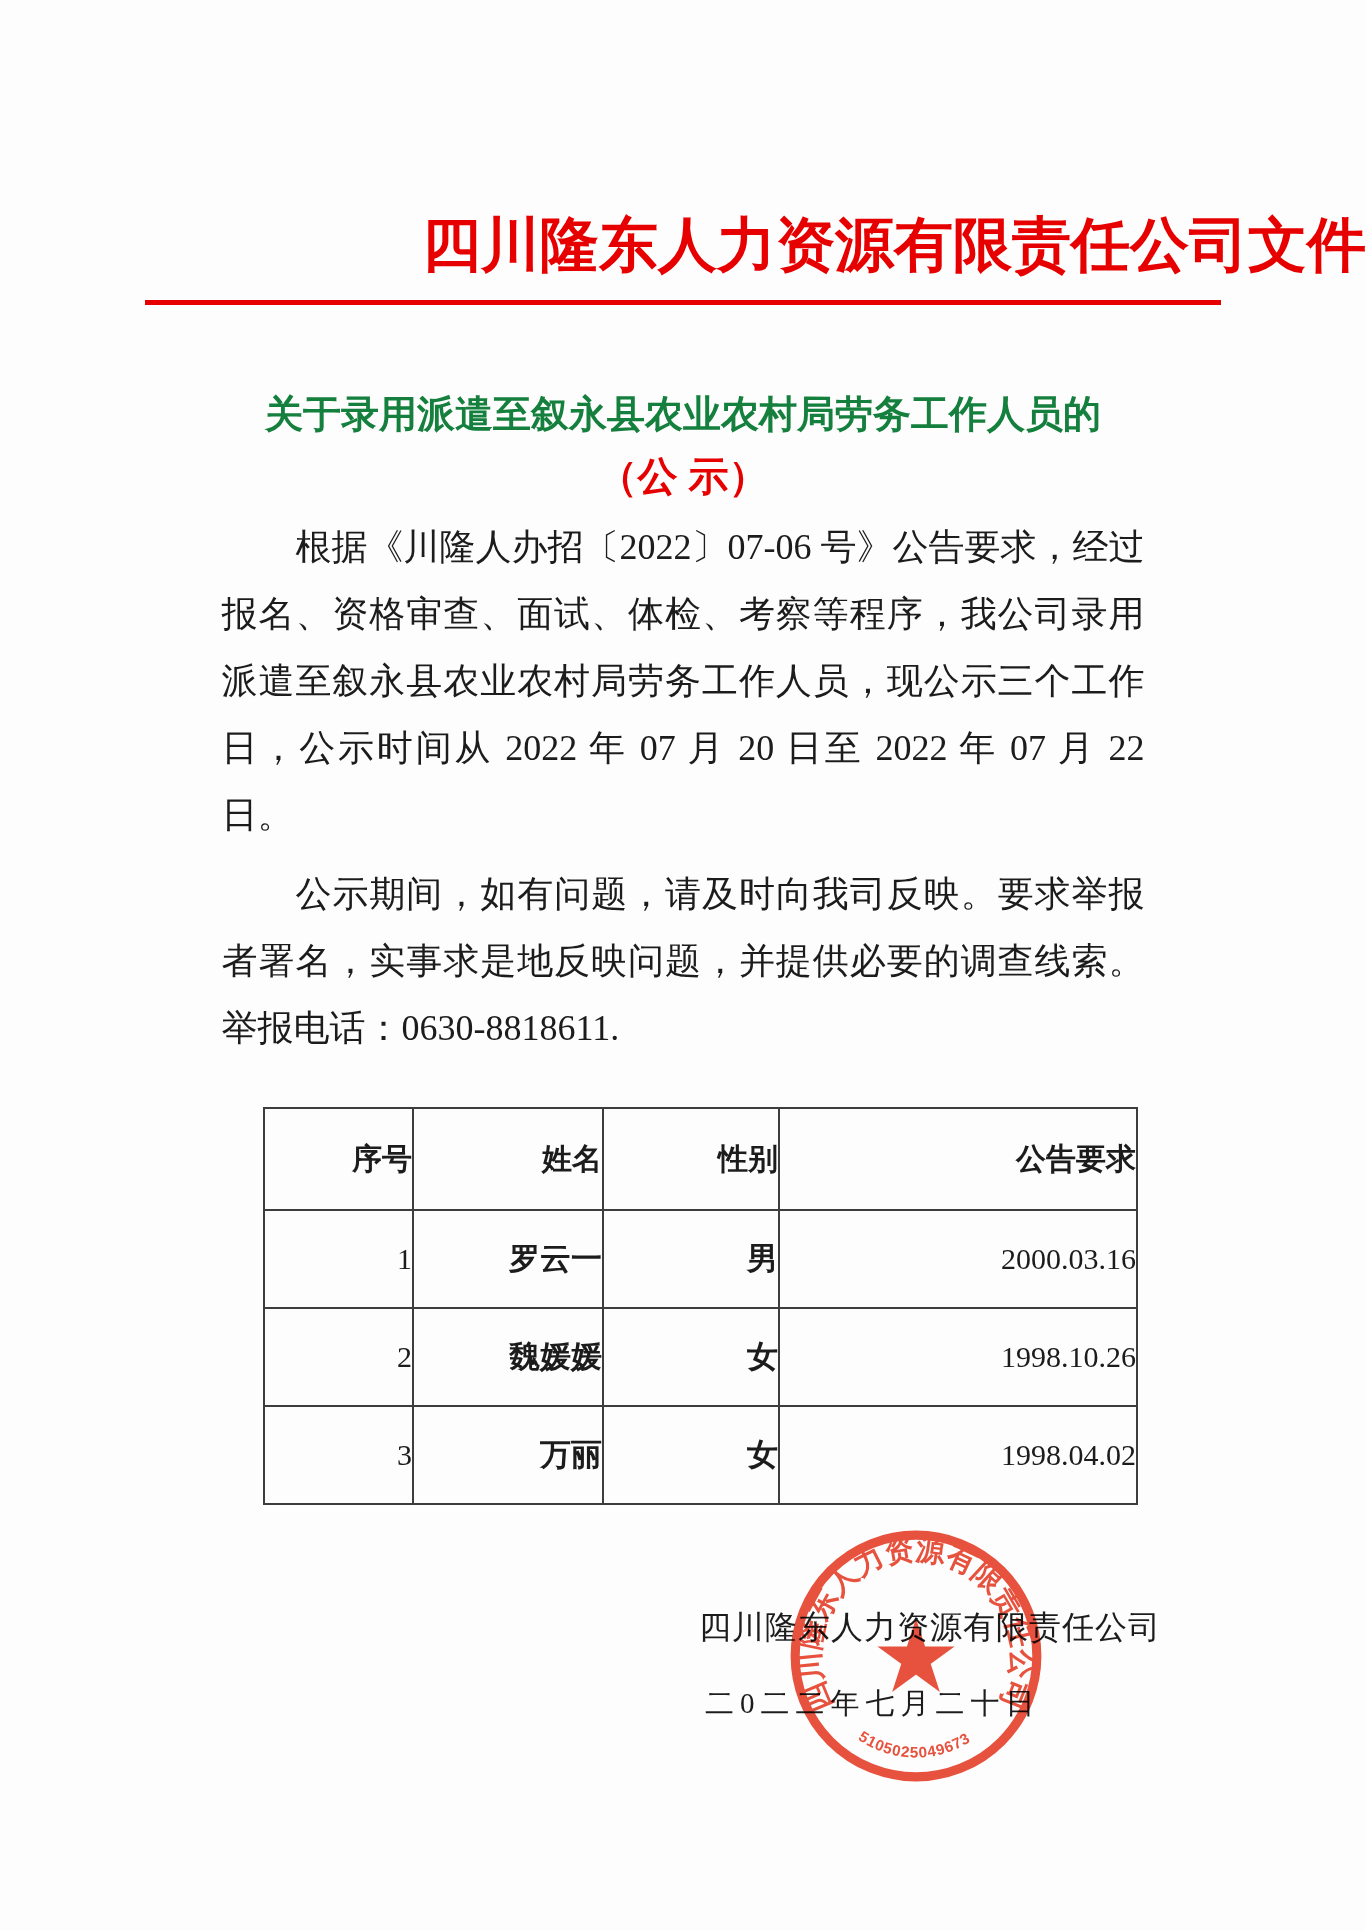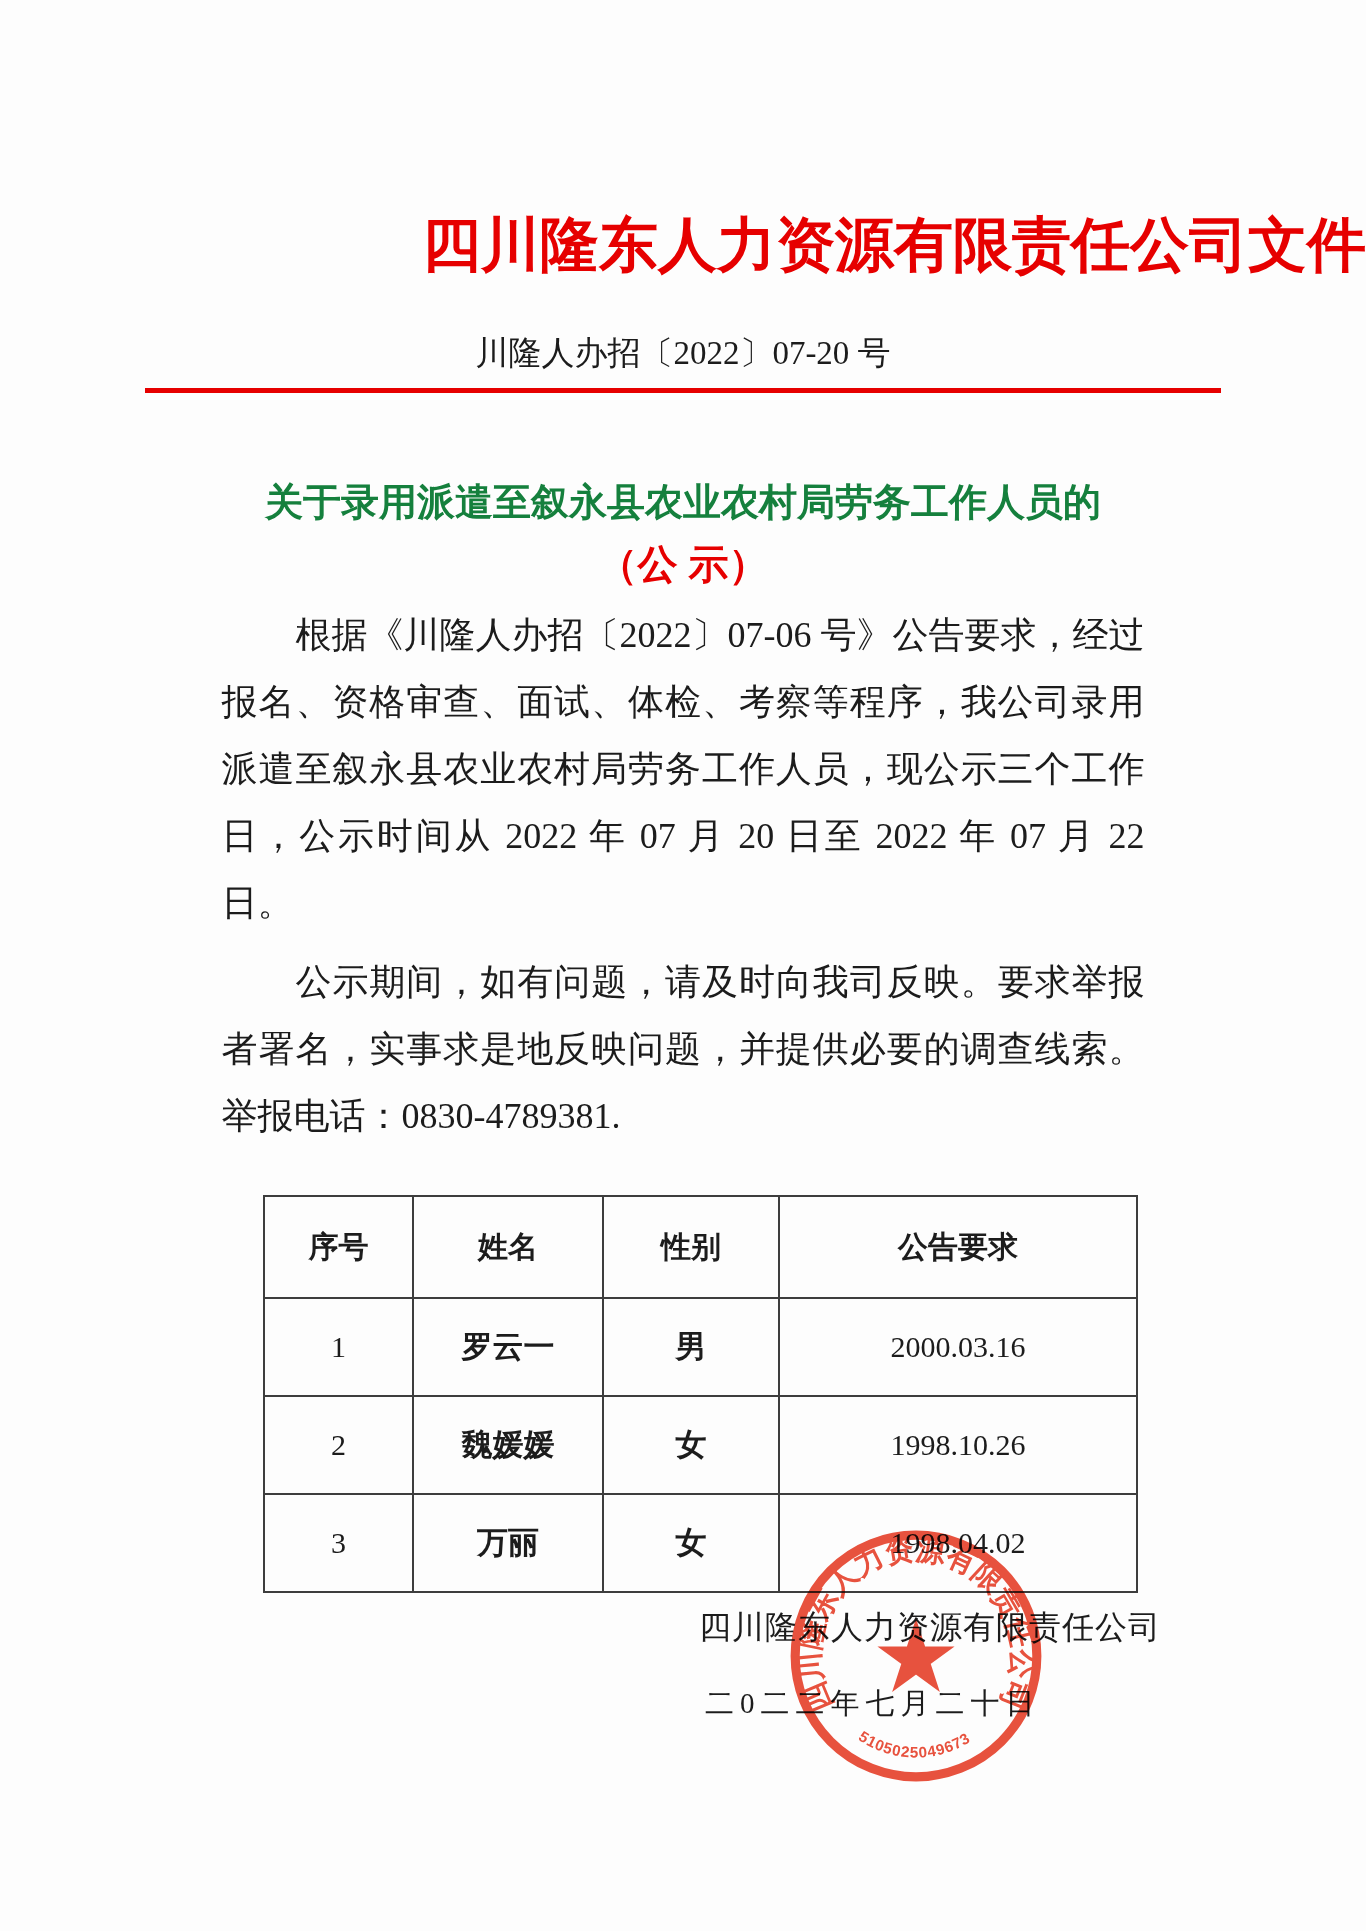--- a/index.html
+++ b/index.html
@@ -76,23 +76,23 @@
     width:873px;
     border-collapse:collapse;
     table-layout:fixed;
   }
   table.roster col.c0{width:149px;}
   table.roster col.c1{width:190px;}
   table.roster col.c2{width:176px;}
   table.roster col.c3{width:358px;}
   table.roster th, table.roster td{
     border:2px solid #3d3d3d;
-    text-align:center;
+    text-align:right;
     vertical-align:middle;
-    padding:16px;
+    padding:0;
   }
   table.roster thead th{
     height:102px;
     font-family:"Liberation Sans", sans-serif;
     font-weight:bold;
     font-size:30px;
   }
   table.roster tbody td{
     height:98px;
     font-size:30px;
@@ -151,31 +151,30 @@
     fill:var(--stamp-color);
   }
 </style>
 </head>
 <body>
 
 <div class="page">
 
   <h1 class="red-head">四川隆东人力资源有限责任公司文件</h1>
 
-  <div class="doc-no">川隆人办招〔2022〕07-20 号</div>
 
   <div class="red-rule"></div>
 
   <div class="subject">关于录用派遣至叙永县农业农村局劳务工作人员的</div>
 
   <div class="gongshi">（公 示）</div>
 
   <div class="paras">
     <p>根据《川隆人办招〔2022〕07-06 号》公告要求，经过报名、资格审查、面试、体检、考察等程序，我公司录用派遣至叙永县农业农村局劳务工作人员，现公示三个工作日，公示时间从 2022 年 07 月 20 日至 2022 年 07 月 22 日。</p>
-    <p>公示期间，如有问题，请及时向我司反映。要求举报者署名，实事求是地反映问题，并提供必要的调查线索。举报电话：0830-4789381.</p>
+    <p>公示期间，如有问题，请及时向我司反映。要求举报者署名，实事求是地反映问题，并提供必要的调查线索。举报电话：0630-8818611.</p>
   </div>
 
   <table class="roster">
     <colgroup>
       <col class="c0">
         <col class="c1">
         <col class="c2">
         <col class="c3">
     </colgroup>
     <thead>

